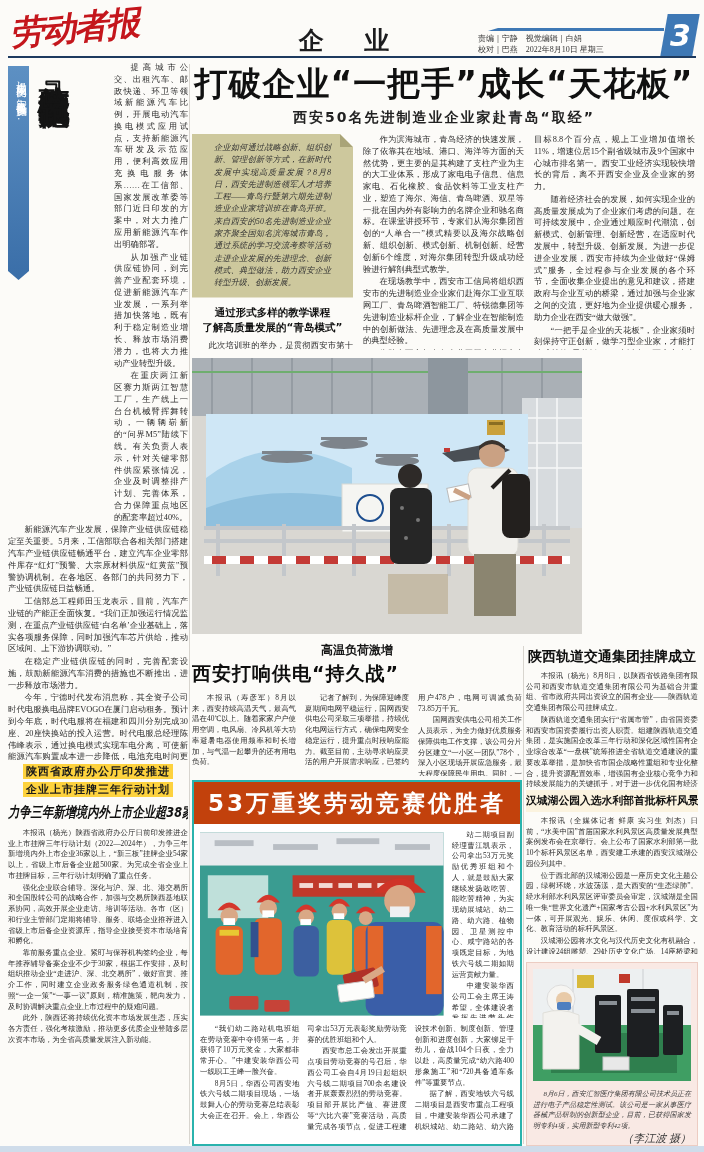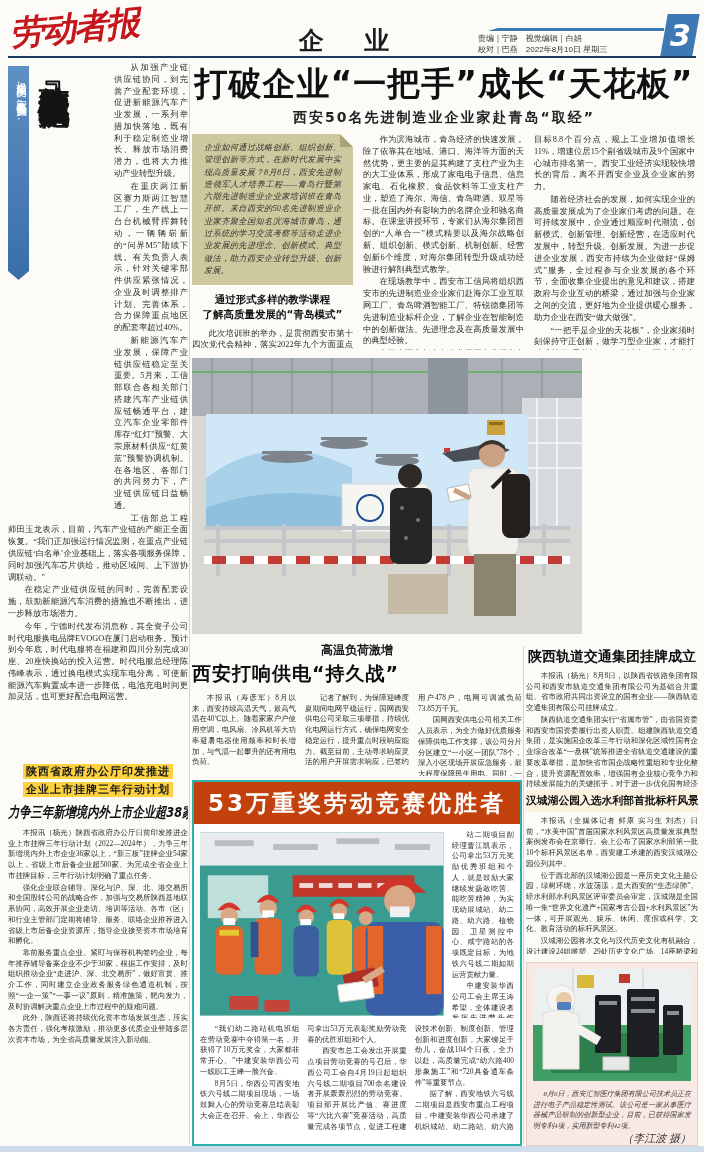--- a/index.html
+++ b/index.html
@@ -9,21 +9,21 @@
   .nosel{user-select:none;}
 
   
   #masthead-logo{left:10px;top:4px;width:160px;height:52px;color:#c4161c;
     font-family:"DejaVu Serif",serif;font-style:italic;font-weight:bold;font-size:34px;
     transform:rotate(-5deg);letter-spacing:-2px;white-space:nowrap;}
   #section-title{left:0;top:24px;width:704px;text-align:center;
     font-family:"DejaVu Sans",sans-serif;font-weight:bold;font-size:25px;letter-spacing:16px;color:#1c1c1e;}
   #hdr-blue-line{left:488px;top:28px;width:176px;height:3px;background:#3e78b5;
     clip-path:polygon(10px 0,100% 0,100% 100%,0 100%);}
-  #hdr-meta{left:478px;top:33px;width:182px;font-family:Liberation Sans, sans-serif;
+  #hdr-meta{left:478px;top:33px;width:182px;font-family:Liberation Serif, serif;
     font-size:8px;line-height:11px;color:#333;text-align:left;}
   #page-badge{left:664px;top:14px;width:32px;height:42px;background:#3e78b5;transform:skewX(-10deg);
     display:flex;align-items:center;justify-content:center;}
   #page-badge span{color:#fff;font-family:"DejaVu Sans",sans-serif;font-weight:bold;font-size:30px;
     font-style:italic;transform:skewX(10deg);}
   #hdr-rule{left:8px;top:56px;width:688px;height:2px;background:#1d3a5f;}
 
   .vrule{width:1px;background:#d8d5cf;}
 
   
@@ -53,21 +53,21 @@
     margin:4px 0 5px 0;color:#111;}
 
   
   #qingdao{left:192px;top:60px;width:504px;height:296px;overflow:hidden;}
   #qd-headline{text-align:center;font-family:"DejaVu Sans",sans-serif;font-weight:bold;
     font-size:33px;letter-spacing:1px;color:#101010;margin:2px 0 2px 0;}
   #qd-subtitle{text-align:center;font-family:"DejaVu Sans",sans-serif;font-weight:bold;
     font-size:14px;color:#222;margin-bottom:7px;letter-spacing:2px;}
   #qd-cols{display:flex;gap:10px;}
   .qd-col{width:161px;height:216px;overflow:hidden;}
-  #qd-intro{position:relative;background:#cdc89d;padding:8px 12px;font-size:8.2px;line-height:1.5;
+  #qd-intro{position:relative;background:#cdc89d;padding:8px 22px;font-size:8.2px;line-height:1.5;
     text-align:justify;color:#333;font-style:italic;
     clip-path:polygon(0 0,calc(100% - 13px) 0,100% 13px,100% 100%,0 100%);}
   #qd-intro .fold{position:absolute;right:0;top:0;width:13px;height:13px;background:#a9a478;
     clip-path:polygon(0 0,100% 100%,0 100%);}
   .subhead{font-family:"DejaVu Sans",sans-serif;font-weight:bold;font-size:10.5px;
     text-align:center;line-height:1.45;margin:7px 0 5px 0;color:#111;}
 
   
   #photo-metro{left:192px;top:358px;width:390px;height:276px;}
   #metro-caption{left:588px;top:366px;width:108px;height:268px;background:#e4f0f8;
@@ -129,20 +129,21 @@
   <div class="abs" id="hdr-rule"></div>
 
   <div class="abs vrule" style="left:189px;top:64px;height:1080px;"></div>
   <div class="abs vrule" style="left:523px;top:646px;height:498px;"></div>
 
   <div class="abs small" id="nev">
     <div id="nev-float">
       <div id="nev-ribbon">提高应用比例、完善充换电设施……</div>
       <div id="nev-headline">政策助力新能源汽车『快跑』</div>
     </div>
+    <p class="t">提高城市公交、出租汽车、邮政快递、环卫等领域新能源汽车比例，开展电动汽车换电模式应用试点，支持新能源汽车研发及示范应用，便利高效应用充换电服务体系……在工信部、国家发展改革委等部门近日印发的方案中，对大力推广应用新能源汽车作出明确部署。</p>
     <p class="t">从加强产业链供应链协同，到完善产业配套环境，促进新能源汽车产业发展，一系列举措加快落地，既有利于稳定制造业增长、释放市场消费潜力，也将大力推动产业转型升级。</p>
     <p class="t">在重庆两江新区赛力斯两江智慧工厂，生产线上一台台机械臂挥舞转动，一辆辆崭新的“问界M5”陆续下线。有关负责人表示，针对关键零部件供应紧张情况，企业及时调整排产计划、完善体系，合力保障重点地区的配套率超过40%。</p>
     <p class="t">新能源汽车产业发展，保障产业链供应链稳定至关重要。5月来，工信部联合各相关部门搭建汽车产业链供应链畅通平台，建立汽车企业零部件库存“红灯”预警、大宗原材料供应“红黄蓝”预警协调机制。在各地区、各部门的共同努力下，产业链供应链日益畅通。</p>
     <p class="t">工信部总工程师田玉龙表示，目前，汽车产业链的产能正全面恢复。“我们正加强运行情况监测，在重点产业链供应链‘白名单’企业基础上，落实各项服务保障，同时加强汽车芯片供给，推动区域间、上下游协调联动。”</p>
     <p class="t">在稳定产业链供应链的同时，完善配套设施，鼓励新能源汽车消费的措施也不断推出，进一步释放市场潜力。</p>
     <p class="t">今年，宁德时代发布消息称，其全资子公司时代电服换电品牌EVOGO在厦门启动租务。预计到今年底，时代电服将在福建和四川分别完成30座、20座快换站的投入运营。时代电服总经理陈伟峰表示，通过换电模式实现车电分离，可使新能源汽车购置成本进一步降低，电池充电时间更加灵活，也可更好配合电网运营。</p>
 
   </div>
 
   <div class="abs xsmall" id="listing">

